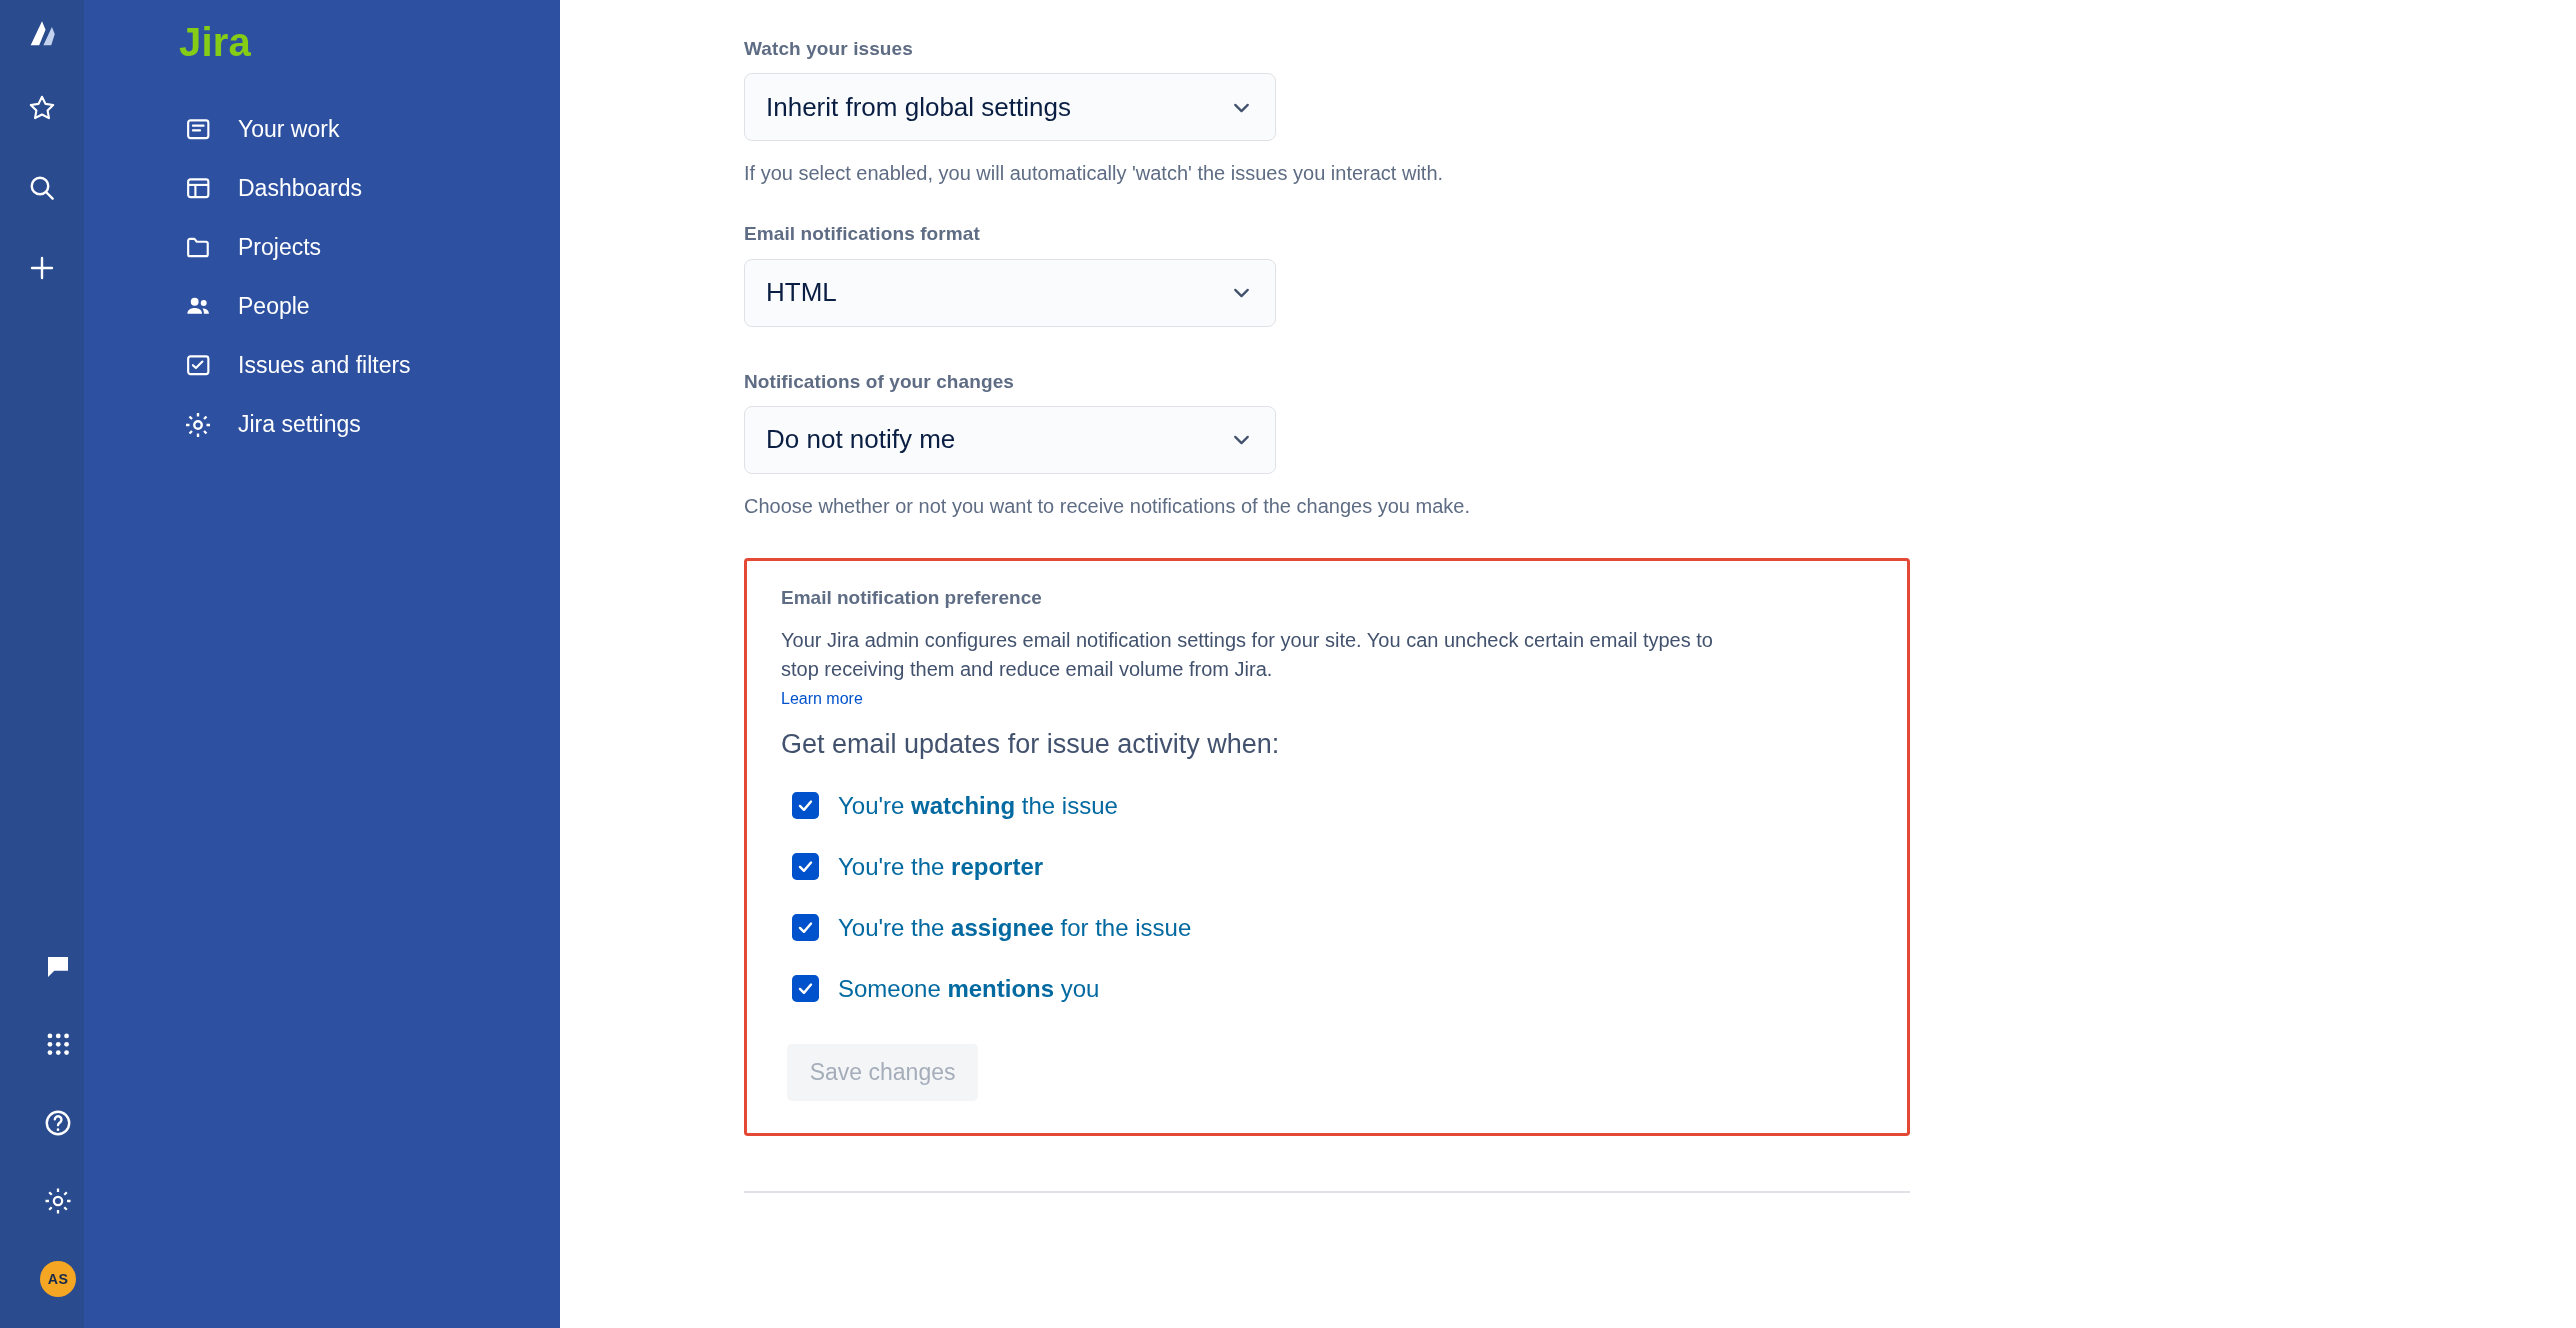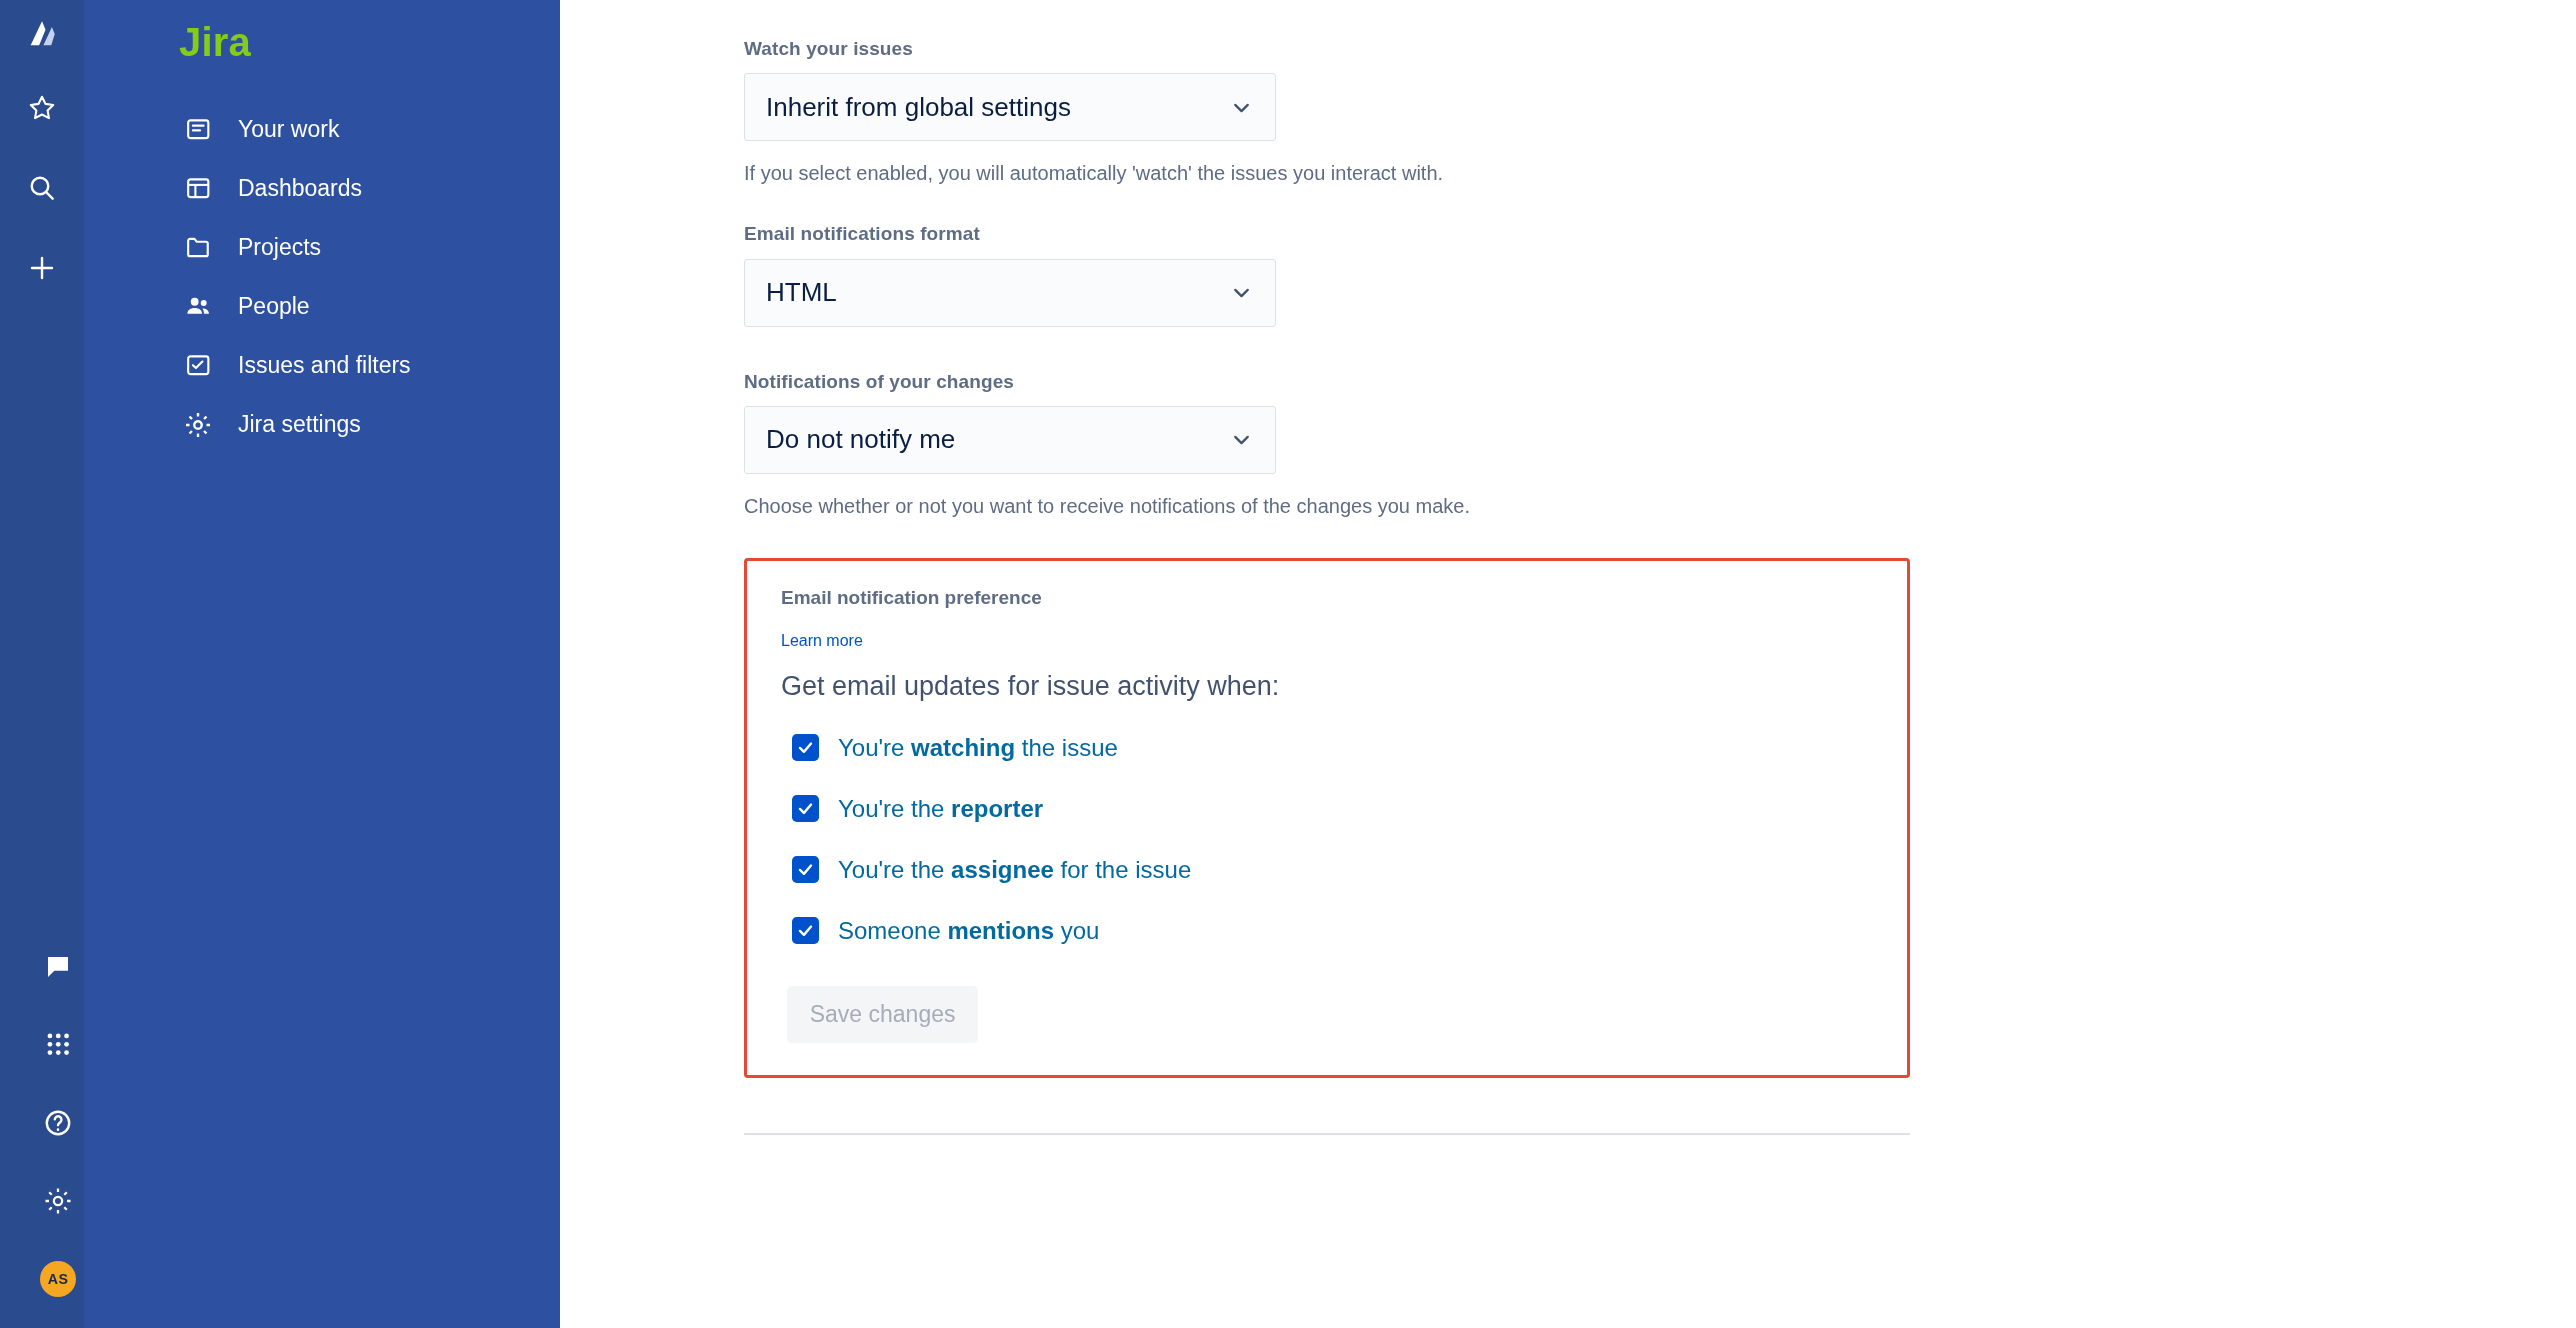--- a/index.html
+++ b/index.html
@@ -102,21 +102,21 @@
     font-size: 19px;
     font-weight: 700;
     color: #5e6c84;
     margin-bottom: 13.3px;
     letter-spacing: 0.1px;
   }
   .select {
     width: 532px;
     height: 68px;
     border: 1.9px solid #dfe1e6;
-    border-radius: 3px;
+    border-radius: 8px;
     background: #fafbfc;
     display: flex;
     align-items: center;
     padding: 0 21px;
     font-size: 26px;
     color: #091e42;
     justify-content: space-between;
     cursor: pointer;
   }
   .select .chev { color: #42526e; display: flex; }
@@ -391,20 +391,21 @@
             <svg width="25" height="25" viewBox="0 0 24 24" fill="none" stroke="#42526e" stroke-width="2.2" stroke-linecap="round" stroke-linejoin="round">
               <polyline points="6,9.5 12,15.5 18,9.5"></polyline>
             </svg>
           </span>
         </div>
         <div class="helper">Choose whether or not you want to receive notifications of the changes you make.</div>
       </div>
 
       <div class="pref-box">
         <div class="pref-title">Email notification preference</div>
+        <div class="pref-desc">Your Jira admin configures email notification settings for your site. You can uncheck certain email types to stop receiving them and reduce email volume from Jira.</div>
         <a class="learn-more">Learn more</a>
         <div class="pref-sub">Get email updates for issue activity when:</div>
 
         <div class="check-list">
 
           <div class="check-row">
             <span class="checkbox">
               <svg width="19" height="19" viewBox="0 0 24 24" fill="none" stroke="#ffffff" stroke-width="3" stroke-linecap="round" stroke-linejoin="round">
                 <polyline points="5,12.5 10,17.5 19,7"></polyline>
               </svg>

